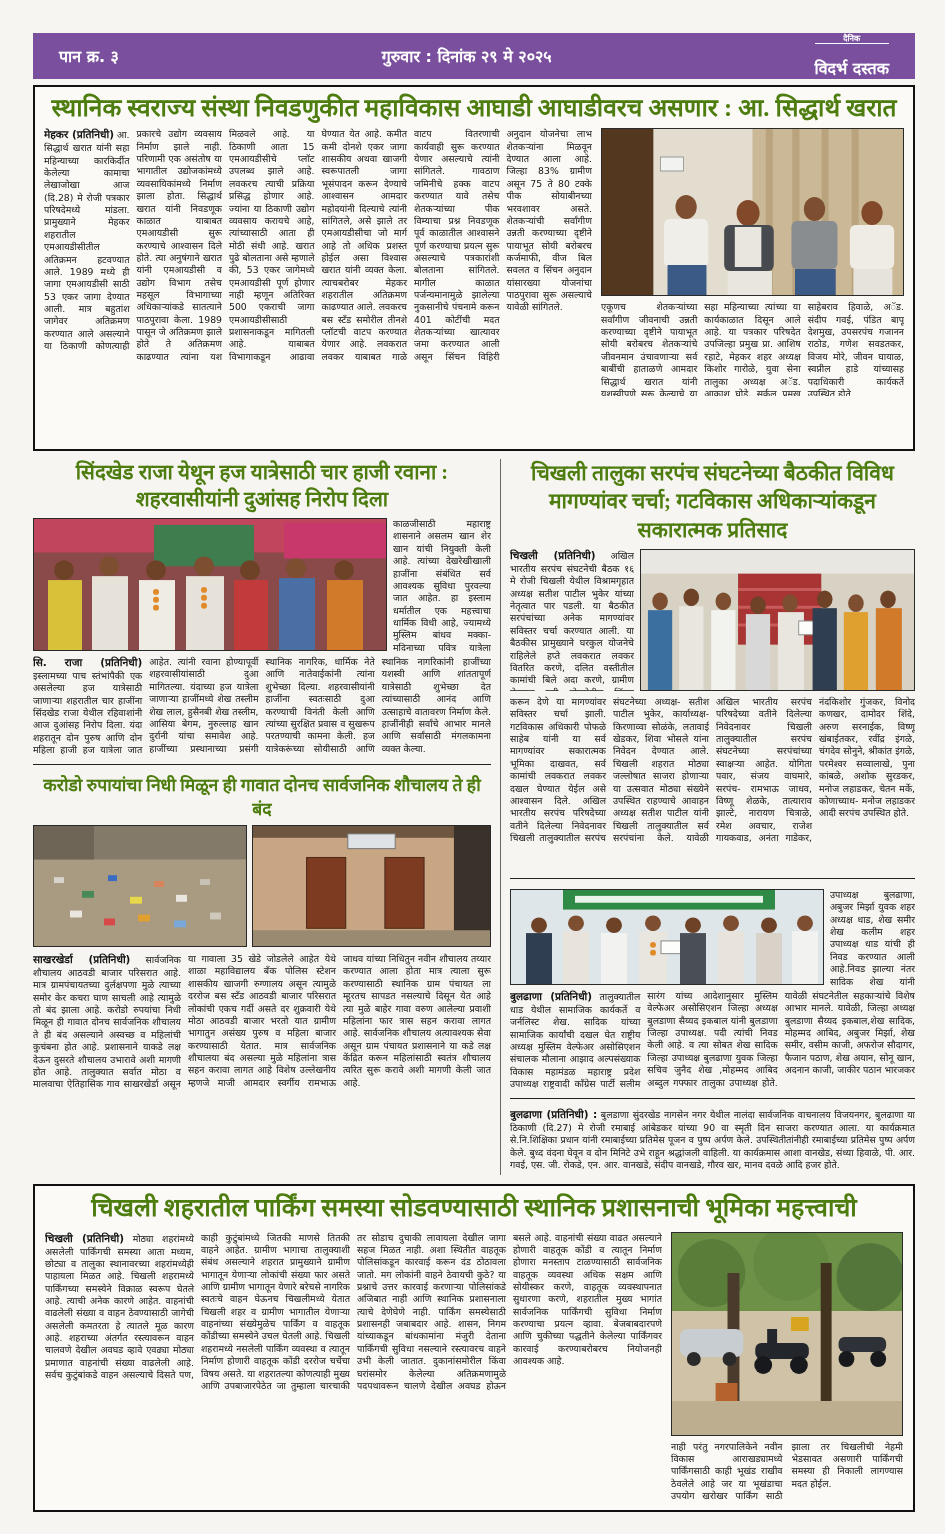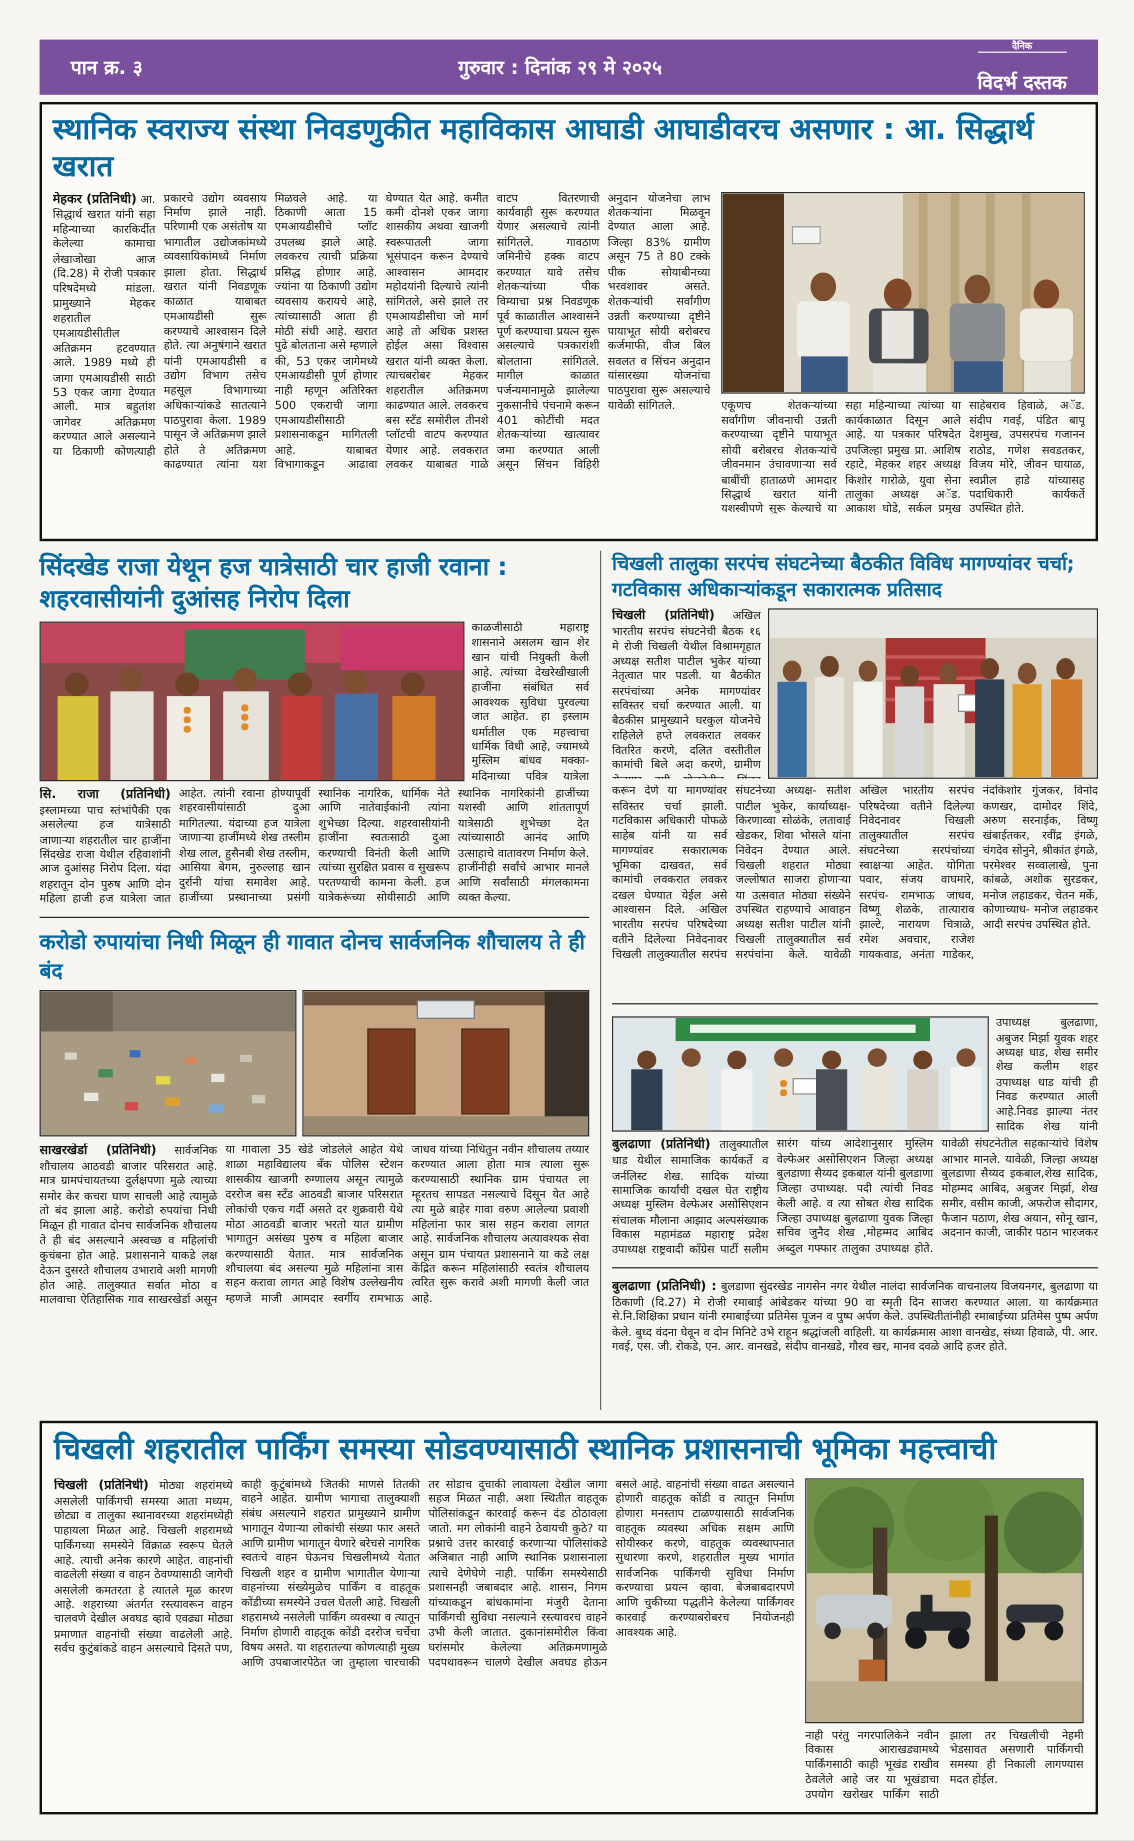--- a/index.html
+++ b/index.html
@@ -6,21 +6,21 @@
   .sheet{width:945px;height:1534px;background:#f7f5f1;position:relative;
          font-family:"DejaVu Sans","Liberation Sans",sans-serif;color:#141414;overflow:hidden;}
   .inner{position:absolute;left:33px;right:30px;top:33px;}
   
   .mast{height:46px;background:#7a4f9e;color:#ffffff;display:flex;align-items:center;
         justify-content:space-between;padding:0 26px;font-weight:bold;}
   .brand{text-align:center;line-height:1;}
   .brand .small{display:block;font-size:8px;}
   .brand .big{display:block;font-size:16px;border-top:1px solid #fff;padding-top:17px;}
   
-  .hl{font-weight:bold;color:#0369a1;}
+  .hl{font-weight:bold;text-align:center;color:#4d7c0f;font-family:Liberation Serif, serif;}
   .cols{column-gap:7px;text-align:justify;font-size:9.3px;line-height:1.33;overflow:hidden;}
   .byline{font-weight:bold;font-size:10.5px;}
   .photo{border:1px solid #2a2a2a;background:#ddd;overflow:hidden;}
   .photo svg{display:block;width:100%;height:100%;}
   .rule{border-top:1.5px solid #222;margin-top:6px;padding-top:5px;}
   
   .leadbox{border:2px solid #111;margin-top:6px;height:352px;padding:5px 9px;background:#fbfaf6;}
   .lead-h1{font-size:24.5px;line-height:1.28;}
   .lead-h2{font-size:21px;line-height:1.3;}
   .lead-row{display:flex;gap:9px;margin-top:5px;height:268px;}
@@ -36,21 +36,21 @@
   .haj-row{display:flex;gap:6px;margin-top:5px;height:133px;}
   .photo-haj{width:352px;}
   .haj-side{flex:1;font-size:9.3px;text-align:justify;overflow:hidden;line-height:1.33;}
   .haj-body{column-count:4;height:102px;margin-top:5px;}
   .toilet-h1{font-size:20px;}
   .toilet-h2{font-size:17.5px;margin-top:2px;}
   .toilet-photos{display:flex;gap:5px;margin-top:5px;height:122px;}
   .photo-garb{width:212px;}
   .photo-bldg{flex:1;}
   .toilet-body{column-count:3;height:222px;margin-top:6px;}
-  .sar-h{font-size:16px;line-height:1.35;}
+  .sar-h{font-size:21px;line-height:1.35;}
   .sar-row{display:flex;gap:6px;margin-top:5px;height:142px;}
   .sar-side{width:124px;font-size:9.3px;text-align:justify;overflow:hidden;line-height:1.33;}
   .photo-sar{flex:1;}
   .sar-body{column-count:4;height:176px;margin-top:5px;}
   .mus-h{font-size:20px;line-height:1.3;}
   .mus-row{display:flex;gap:6px;margin-top:5px;height:96px;}
   .photo-mus{width:312px;}
   .mus-side{flex:1;font-size:9.3px;text-align:justify;overflow:hidden;line-height:1.33;}
   .mus-body{column-count:3;height:102px;margin-top:5px;}
   .nal-h{font-size:16px;}

